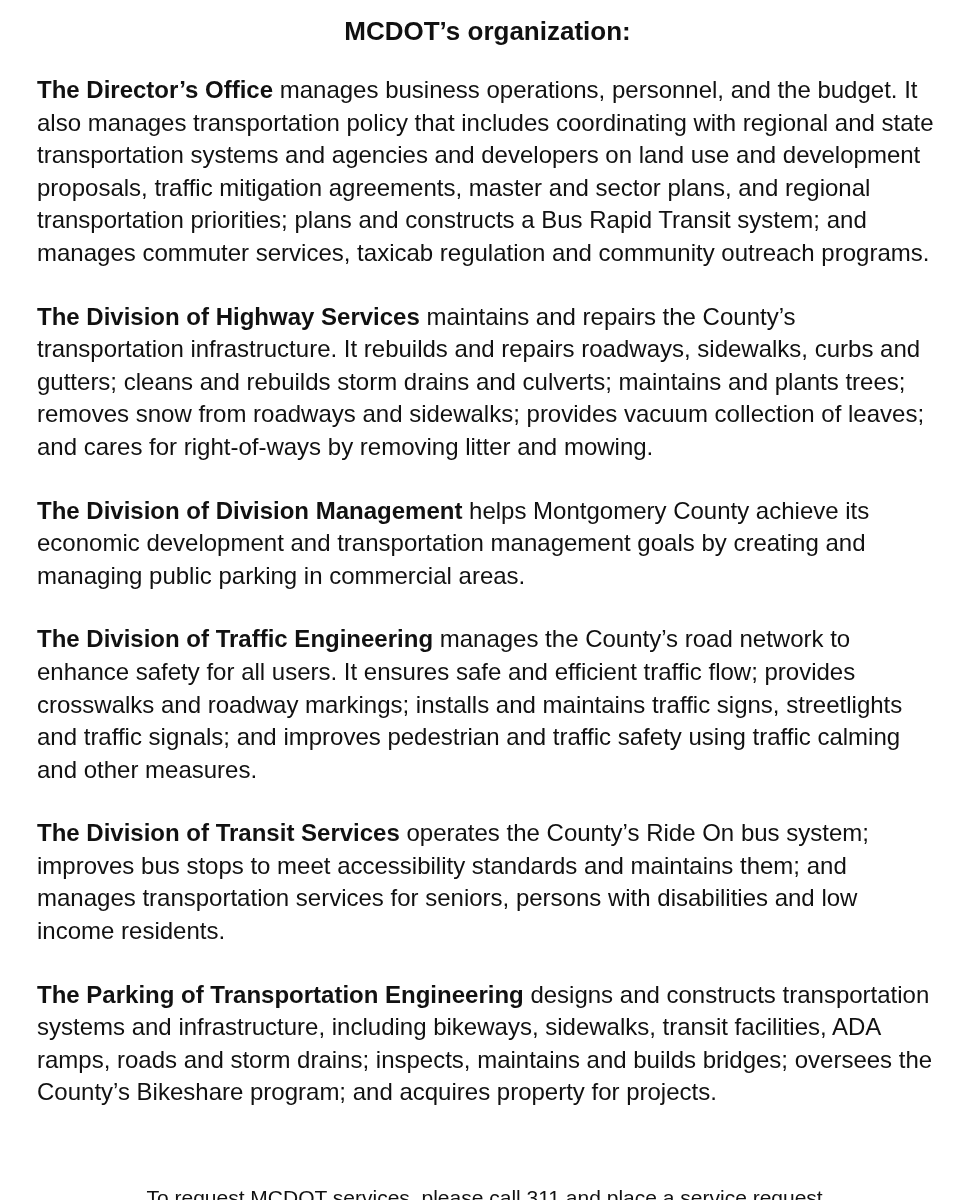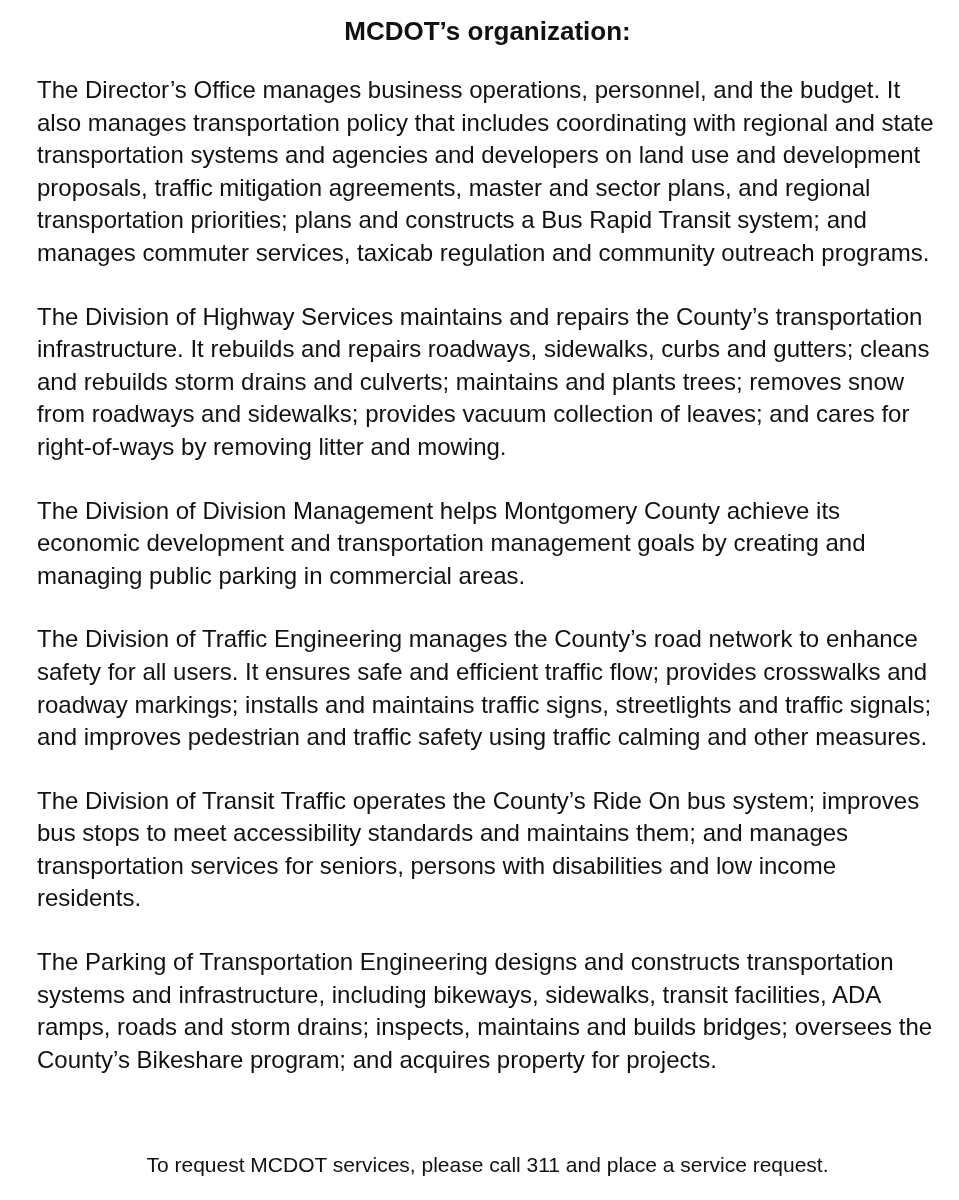--- a/index.html
+++ b/index.html
@@ -24,21 +24,21 @@
     line-height: 36px;
     font-weight: bold;
     text-align: center;
     margin: 0 0 25px 0;
   }
   .para {
     margin: 0 0 31px 0;
     text-align: left;
   }
   .para .lead {
-    font-weight: normal;
+    font-weight: bold;
   }
   .footer-note {
     font-size: 21px;
     line-height: 33px;
     text-align: center;
     margin: 72px 0 0 0;
   }
 </style>
 </head>
 <body style="background-color: rgb(255, 255, 255);">
@@ -48,19 +48,19 @@
 
   <section>
     <p class="para"><strong class="lead">The Director’s Office</strong> <span>manages business operations, personnel, and the budget. It also manages transportation policy that includes coordinating with regional and state transportation systems and agencies and developers on land use and development proposals, traffic mitigation agreements, master and sector plans, and regional transportation priorities; plans and constructs a Bus Rapid Transit system; and manages commuter services, taxicab regulation and community outreach programs.</span></p>
 
     <p class="para"><strong class="lead">The Division of Highway Services</strong> <span>maintains and repairs the County’s transportation infrastructure. It rebuilds and repairs roadways, sidewalks, curbs and gutters; cleans and rebuilds storm drains and culverts; maintains and plants trees; removes snow from roadways and sidewalks; provides vacuum collection of leaves; and cares for right-of-ways by removing litter and mowing.</span></p>
 
     <p class="para"><strong class="lead">The Division of Division Management</strong> <span>helps Montgomery County achieve its economic development and transportation management goals by creating and managing public parking in commercial areas.</span></p>
 
     <p class="para"><strong class="lead">The Division of Traffic Engineering</strong> <span>manages the County’s road network to enhance safety for all users. It ensures safe and efficient traffic flow; provides crosswalks and roadway markings; installs and maintains traffic signs, streetlights and traffic signals; and improves pedestrian and traffic safety using traffic calming and other measures.</span></p>
 
-    <p class="para"><strong class="lead">The Division of Transit Traffic</strong> <span>operates the County’s Ride On bus system; improves bus stops to meet accessibility standards and maintains them; and manages transportation services for seniors, persons with disabilities and low income residents.</span></p>
+    <p class="para"><strong class="lead">The Division of Transit Services</strong> <span>operates the County’s Ride On bus system; improves bus stops to meet accessibility standards and maintains them; and manages transportation services for seniors, persons with disabilities and low income residents.</span></p>
 
     <p class="para"><strong class="lead">The Parking of Transportation Engineering</strong> <span>designs and constructs transportation systems and infrastructure, including bikeways, sidewalks, transit facilities, ADA ramps, roads and storm drains; inspects, maintains and builds bridges; oversees the County’s Bikeshare program; and acquires property for projects.</span></p>
   </section>
 
   <p class="footer-note">To request MCDOT services, please call 311 and place a service request.</p>
 </main>
 
 </body></html>

